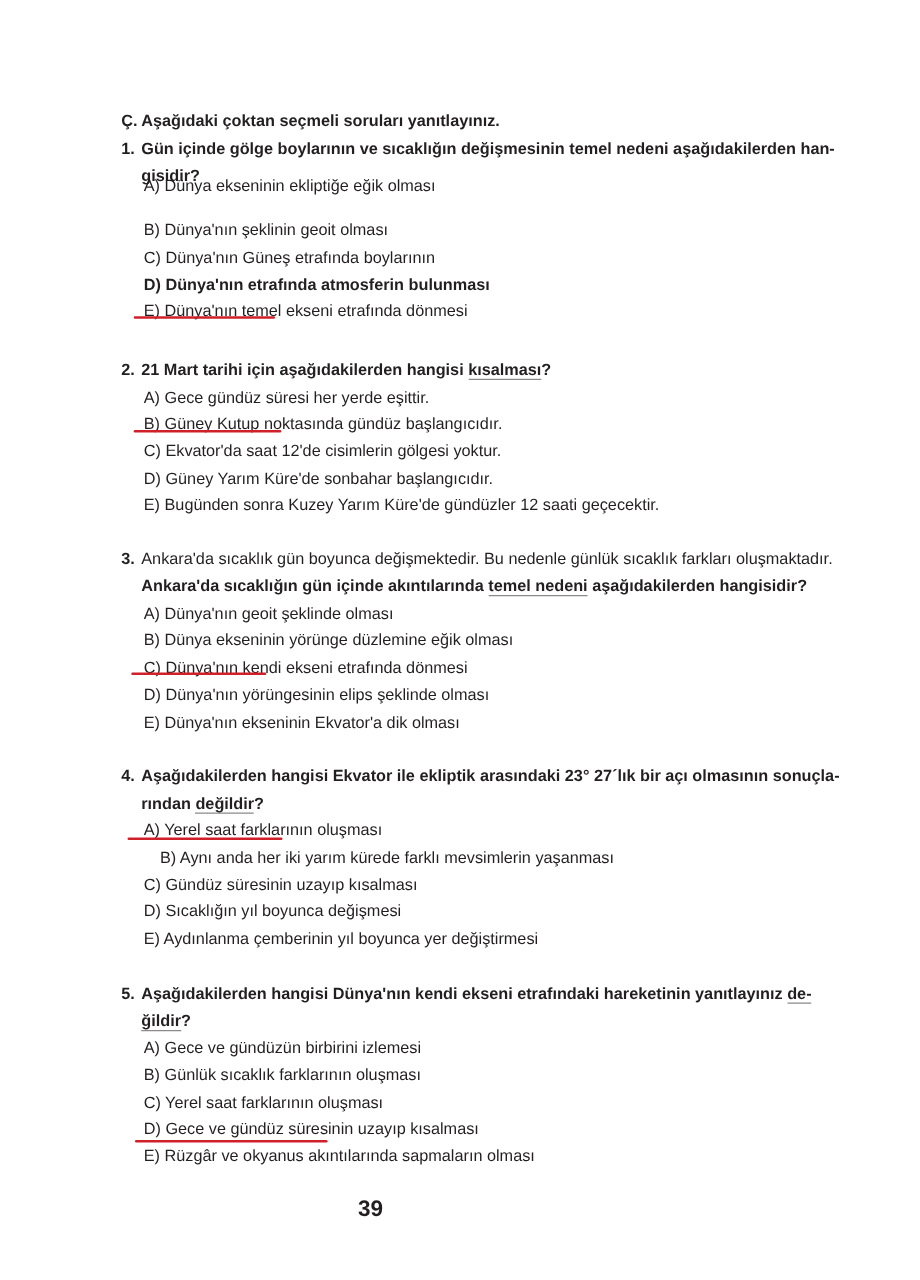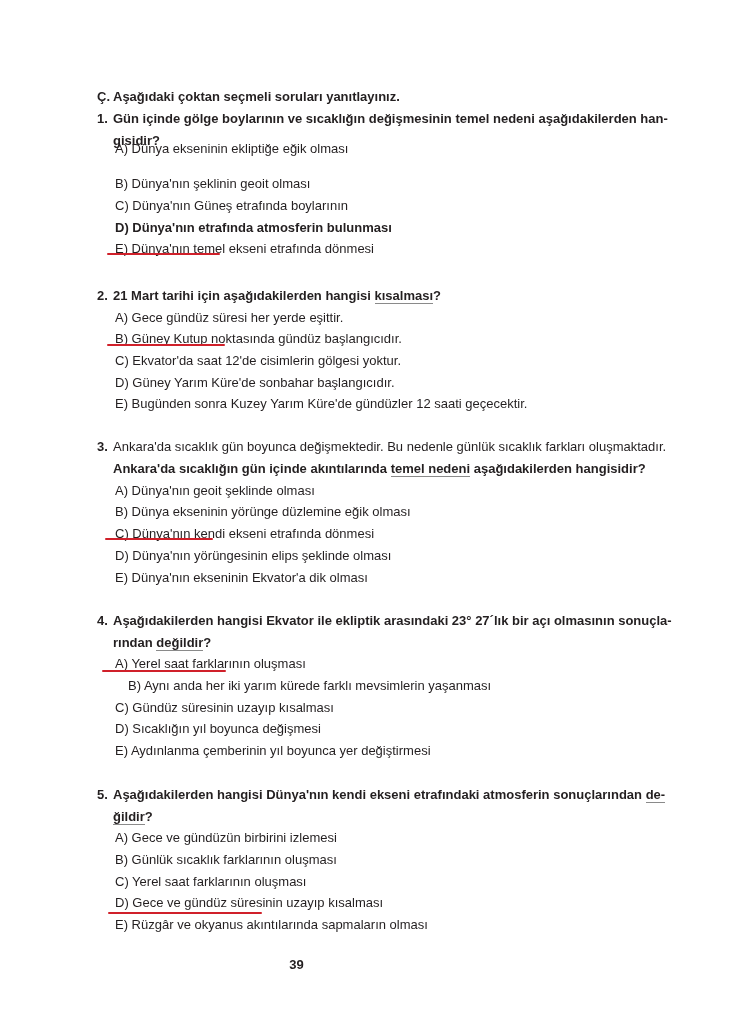--- a/index.html
+++ b/index.html
@@ -41,21 +41,21 @@
       position: absolute;
       height: 2px;
       background: #d0202a;
       border-radius: 1px;
     }
     .page-number {
       position: absolute;
       left: 0; width: 593px;
       text-align: center;
       font-weight: bold;
-      font-size: 13px;
+      font-size: 18px;
       top: 957px;
     }
     .opt { cursor: pointer; }
   </style>
 </head>
 <body>
 
 <div class="page">
 
   <div class="num" style="left:97px; top:89px;">Ç.</div>
@@ -103,21 +103,21 @@
     <div class="line opt" style="left:115px; top:656px;">A) Yerel saat farklarının oluşması</div>
     <div class="red-mark" style="left:102px; top:670px; width:124px;"></div>
     <div class="line opt" style="left:128px; top:678px;">B) Aynı anda her iki yarım kürede farklı mevsimlerin yaşanması</div>
     <div class="line opt" style="left:115px; top:700px;">C) Gündüz süresinin uzayıp kısalması</div>
     <div class="line opt" style="left:115px; top:721px;">D) Sıcaklığın yıl boyunca değişmesi</div>
     <div class="line opt" style="left:115px; top:743px;">E) Aydınlanma çemberinin yıl boyunca yer değiştirmesi</div>
   </div>
 
   <div>
     <div class="num" style="left:97px; top:787px;">5.</div>
-    <div class="line bold" style="left:113px; top:787px;"><span>Aşağıdakilerden hangisi Dünya'nın kendi ekseni etrafındaki atmosferin sonuçlarından </span><span class="ul-gray">de-</span></div>
+    <div class="line bold" style="left:113px; top:787px;"><span>Aşağıdakilerden hangisi Dünya'nın kendi ekseni etrafındaki hareketinin yanıtlayınız </span><span class="ul-gray">de-</span></div>
     <div class="line bold" style="left:113px; top:809px;"><span class="ul-gray">ğildir</span><span>?</span></div>
     <div class="line opt" style="left:115px; top:830px;">A) Gece ve gündüzün birbirini izlemesi</div>
     <div class="line opt" style="left:115px; top:852px;">B) Günlük sıcaklık farklarının oluşması</div>
     <div class="line opt" style="left:115px; top:874px;">C) Yerel saat farklarının oluşması</div>
     <div class="line opt" style="left:115px; top:895px;">D) Gece ve gündüz süresinin uzayıp kısalması</div>
     <div class="red-mark" style="left:108px; top:912px; width:154px;"></div>
     <div class="line opt" style="left:115px; top:917px;">E) Rüzgâr ve okyanus akıntılarında sapmaların olması</div>
   </div>
 
   <div class="page-number">39</div>

